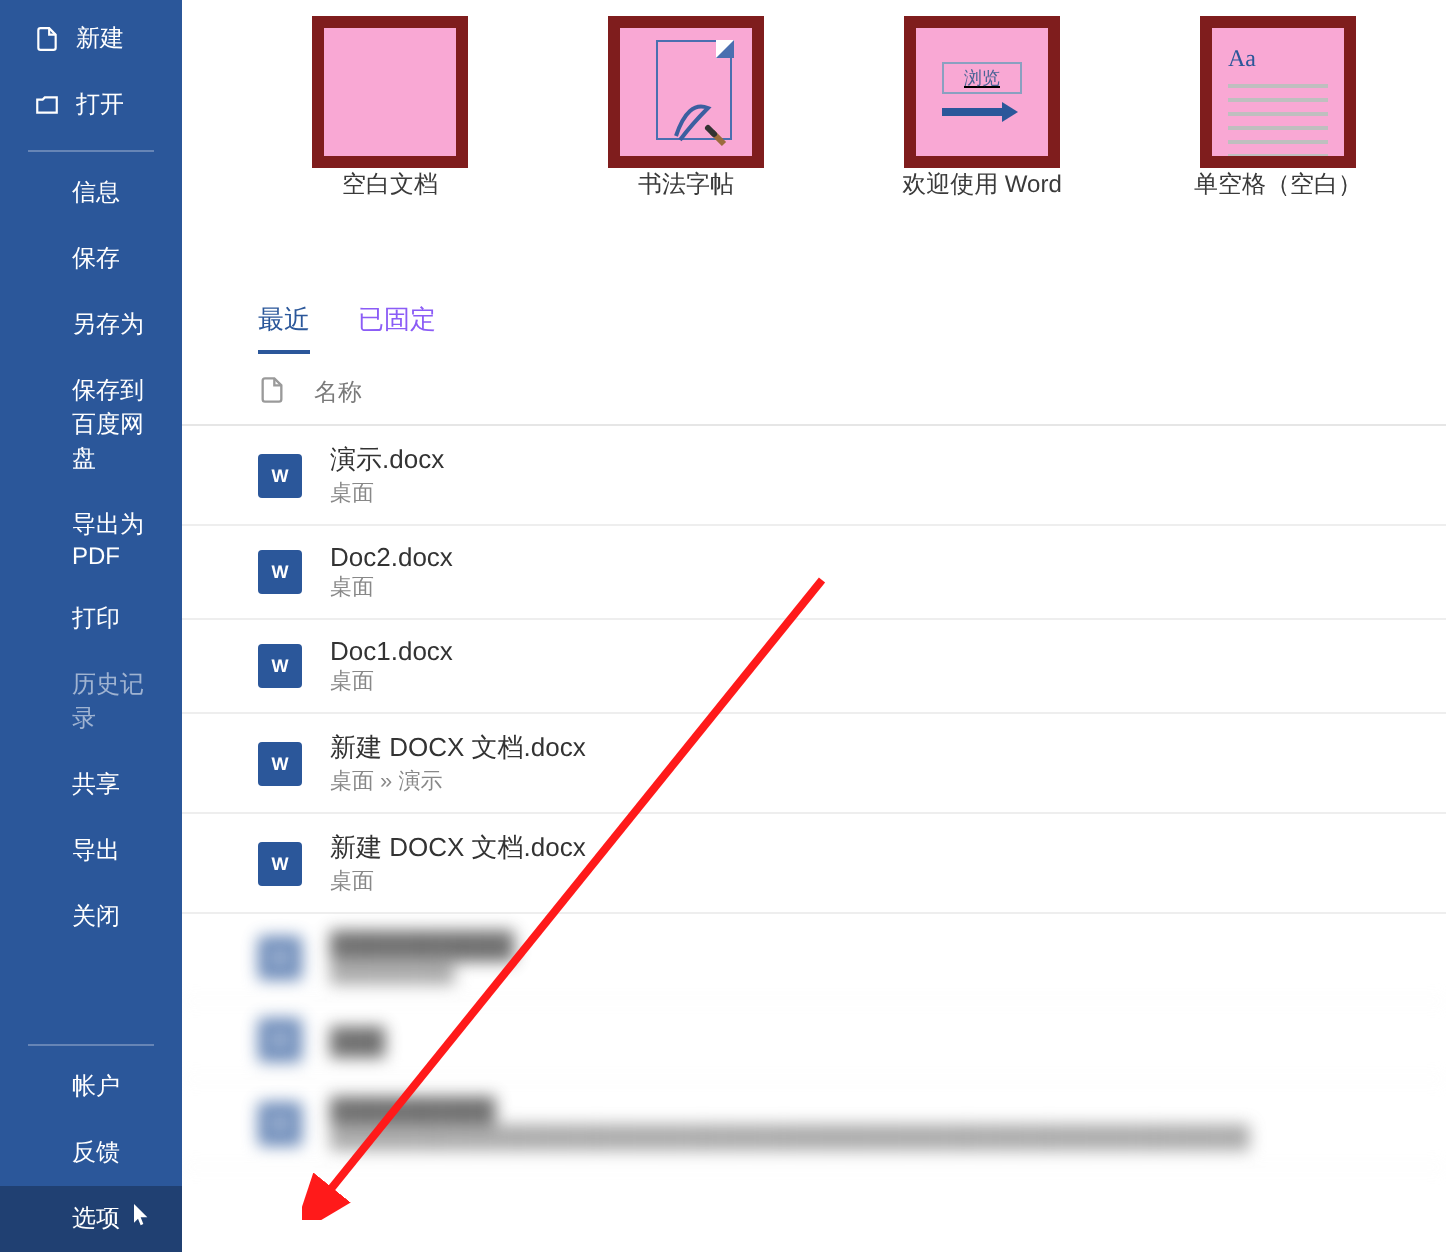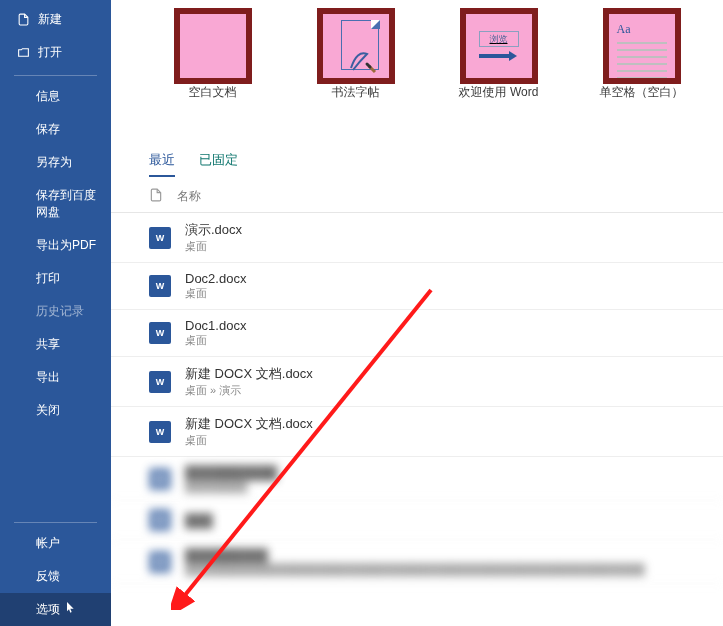--- a/index.html
+++ b/index.html
@@ -6,21 +6,21 @@
     body {
       font-family: "Microsoft YaHei", "Segoe UI", sans-serif;
       width: 723px; height: 626px;
       display: flex;
       overflow: hidden;
       font-size: 13px;
       background: #fff;
     }
     
     .sidebar {
-      width: 111px;
+      width: 91px;
       background: #2b579a;
       color: #fff;
       display: flex;
       flex-direction: column;
       padding-top: 3px;
     }
     .side-item {
       display: flex;
       align-items: center;
       gap: 8px;
@@ -106,21 +106,21 @@
     .thumb-single .line { height:2px; background:#bfbfbf; margin-top:5px; }
     
     .tabs {
       display: flex;
       gap: 24px;
       padding: 50px 0 0 38px;
     }
     .tab {
       font-size: 13px;
       padding-bottom: 6px;
-      color: #0f766e;
+      color: #8b5cf6;
       cursor: pointer;
     }
     .tab.active {
       color: #2b579a;
       font-weight: 500;
       border-bottom: 2px solid #2b579a;
     }
     
     .list-header {
       display:flex; align-items:center;

